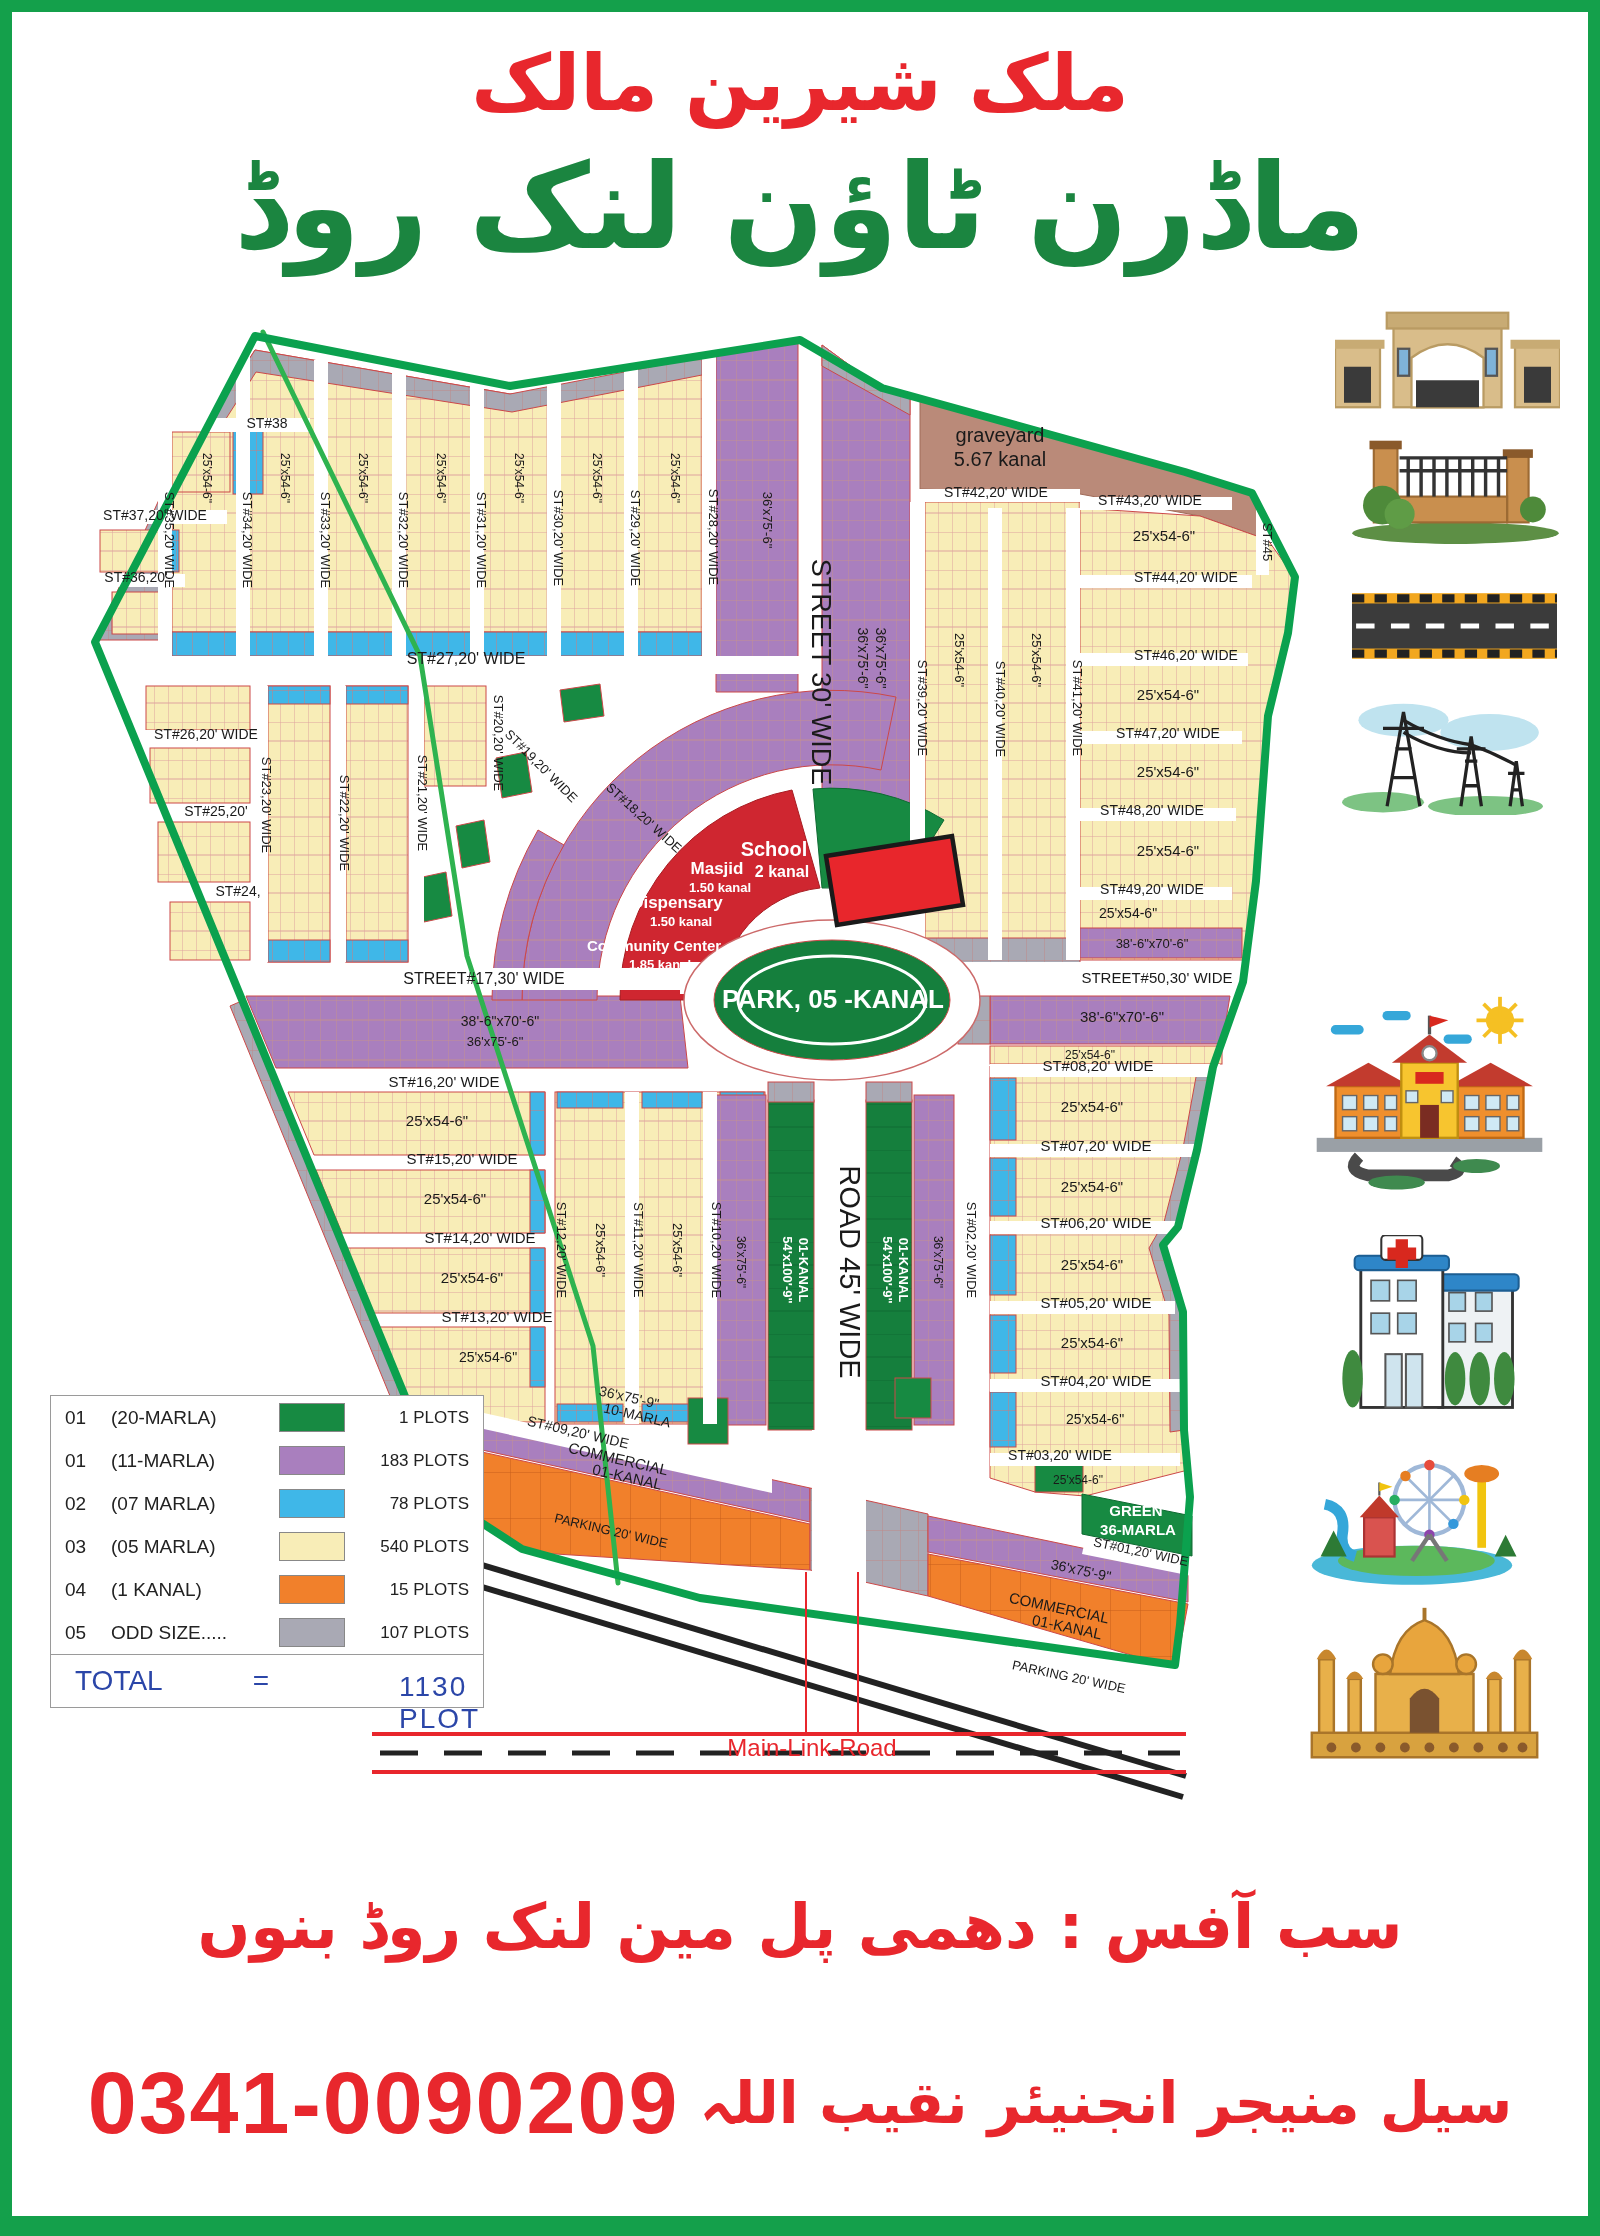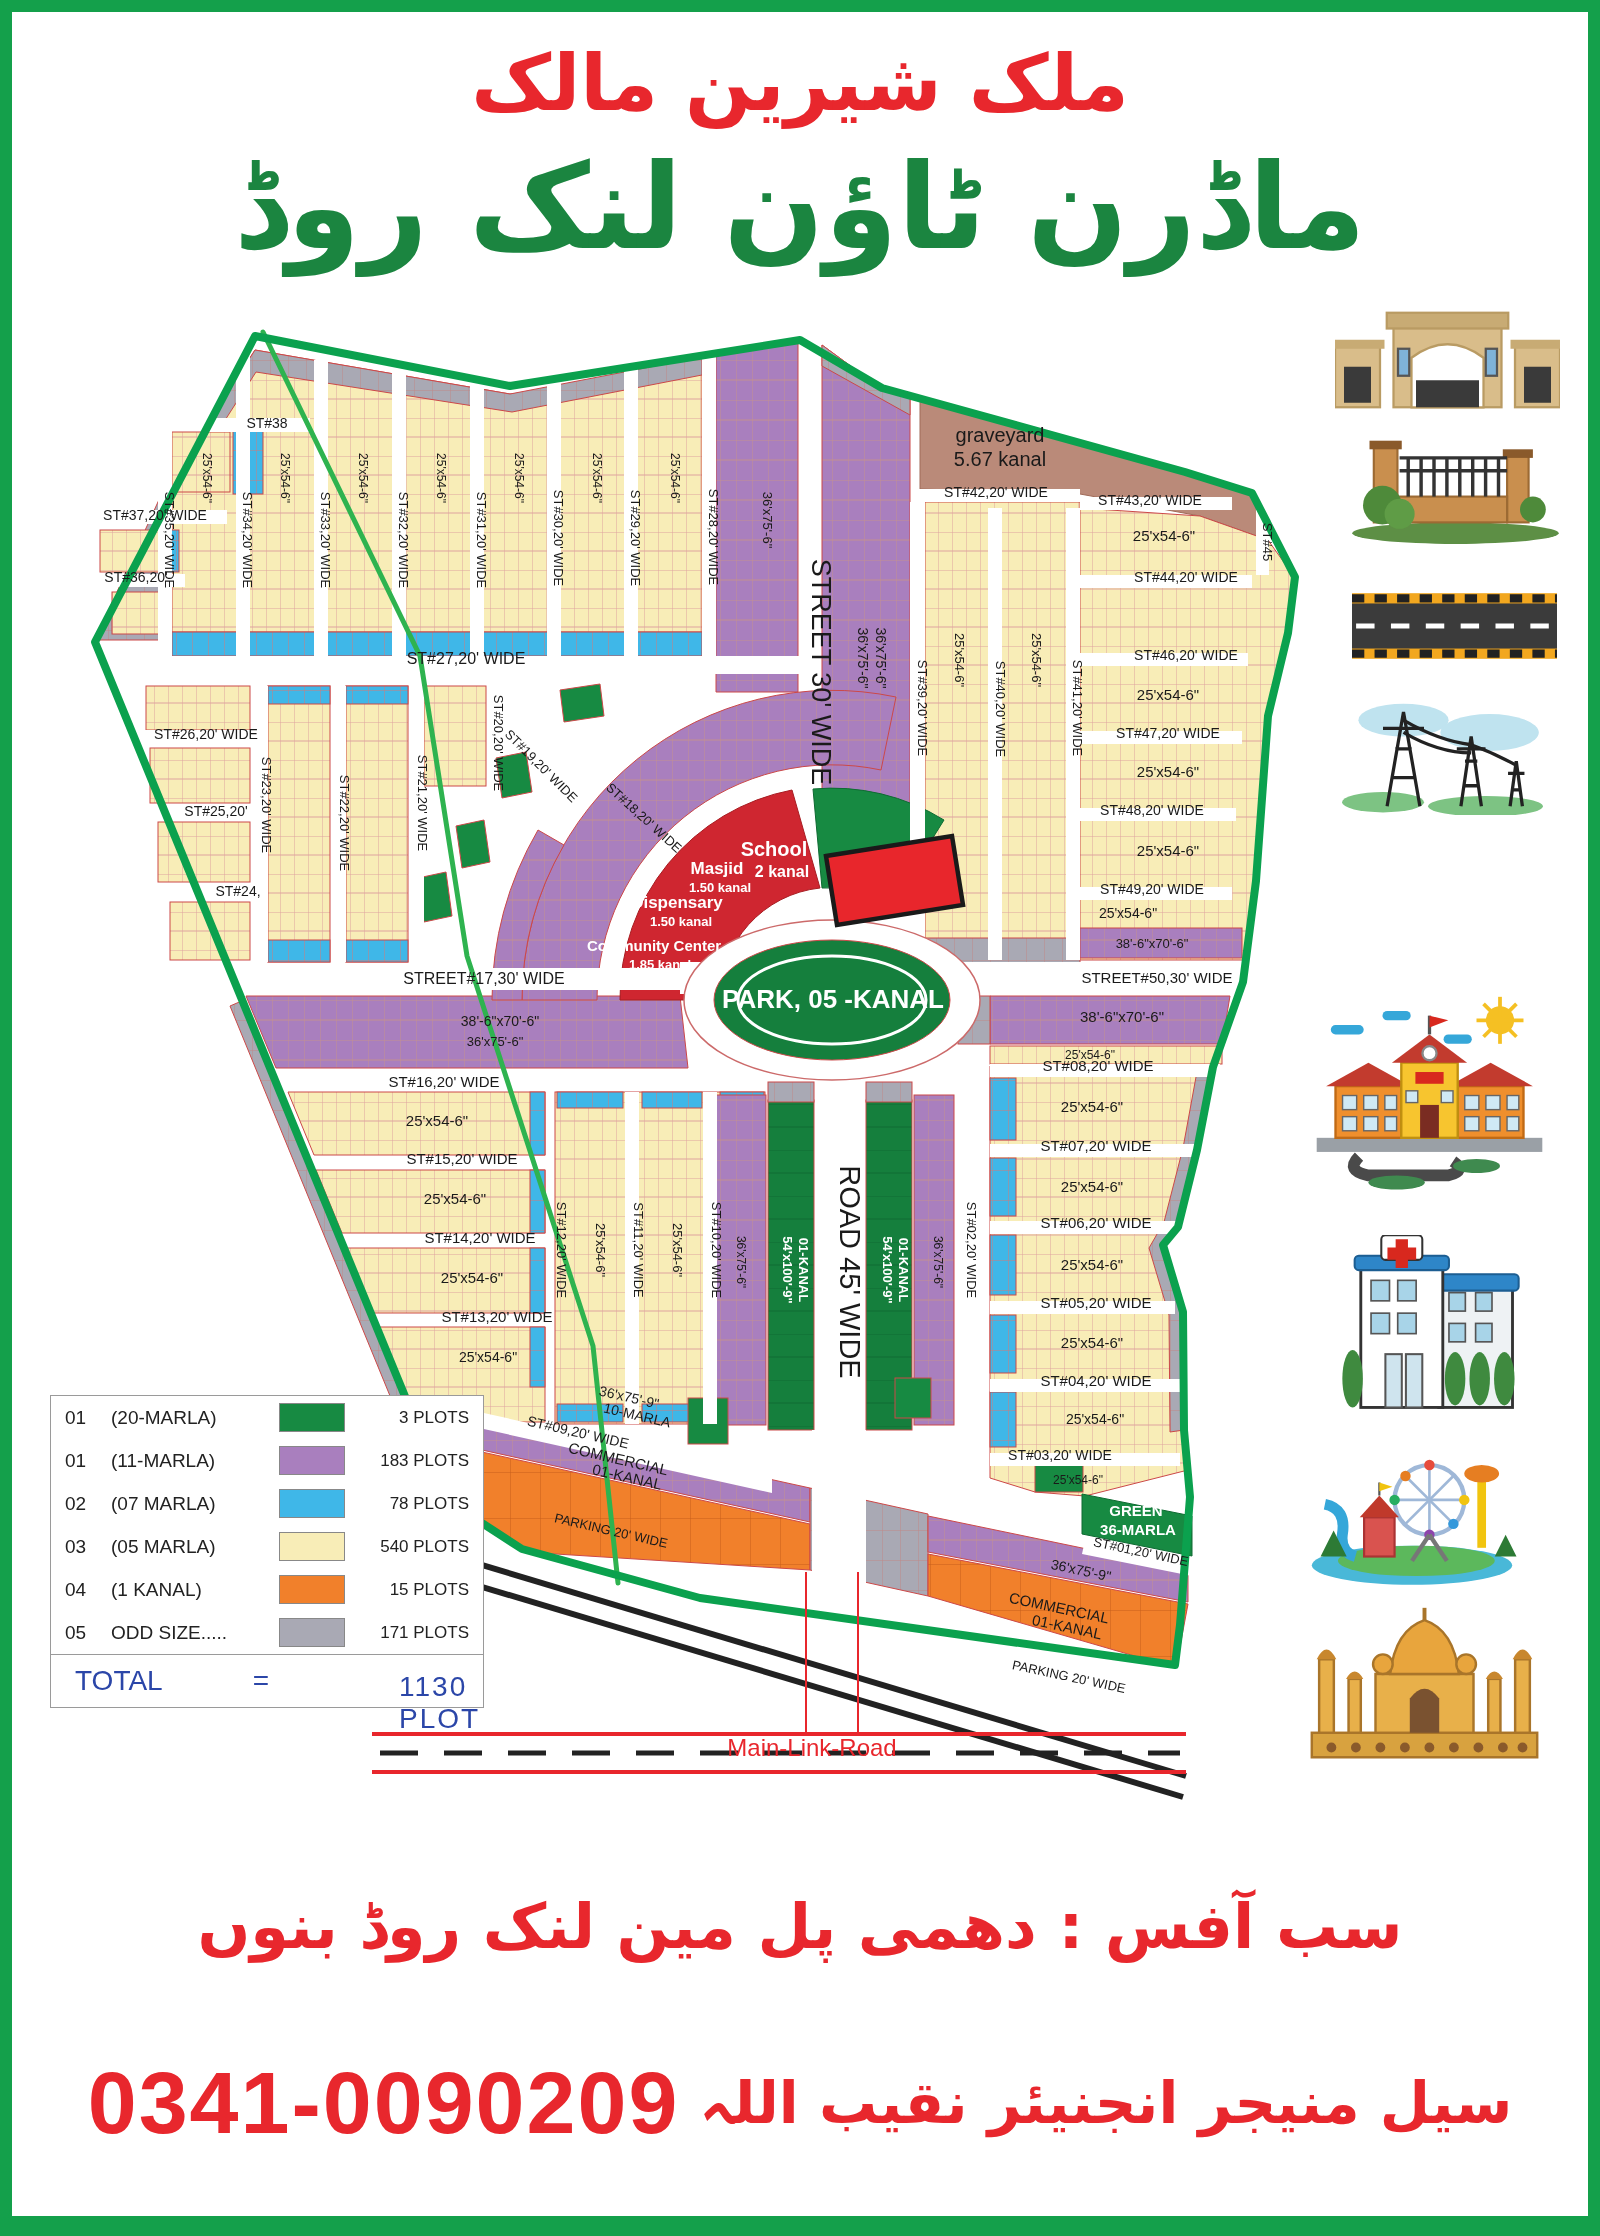--- a/index.html
+++ b/index.html
@@ -363,21 +363,21 @@
         <text x="812" y="1756" text-anchor="middle" font-size="24" fill="#e8262c">Main-Link-Road</text>
       </g>
   </svg>
 
   <div id="legend">
     <div id="legend-rows">
         <div class="leg-row">
           <span class="leg-no">01</span>
           <span class="leg-size">(20-MARLA)</span>
           <span class="leg-swatch" style="background: rgb(23, 138, 66);"></span>
-          <span class="leg-plots">3 PLOTS</span>
+          <span class="leg-plots">1 PLOTS</span>
         </div>
         <div class="leg-row">
           <span class="leg-no">01</span>
           <span class="leg-size">(11-MARLA)</span>
           <span class="leg-swatch" style="background: rgb(169, 127, 190);"></span>
           <span class="leg-plots">183 PLOTS</span>
         </div>
         <div class="leg-row">
           <span class="leg-no">02</span>
           <span class="leg-size">(07 MARLA)</span>
@@ -393,21 +393,21 @@
         <div class="leg-row">
           <span class="leg-no">04</span>
           <span class="leg-size">(1 KANAL)</span>
           <span class="leg-swatch" style="background: rgb(241, 128, 43);"></span>
           <span class="leg-plots">15 PLOTS</span>
         </div>
         <div class="leg-row">
           <span class="leg-no">05</span>
           <span class="leg-size">ODD SIZE.....</span>
           <span class="leg-swatch" style="background: rgb(169, 169, 180);"></span>
-          <span class="leg-plots">171 PLOTS</span>
+          <span class="leg-plots">107 PLOTS</span>
         </div>
       </div>
     <div id="legend-total">
       <span class="t-lab">TOTAL</span>
       <span class="t-eq">=</span>
       <span class="t-val">1130  PLOT</span>
     </div>
   </div>
 
   <svg class="icon-box" style="left:1335px;top:308px" width="225" height="104" viewBox="0 0 100 46">

